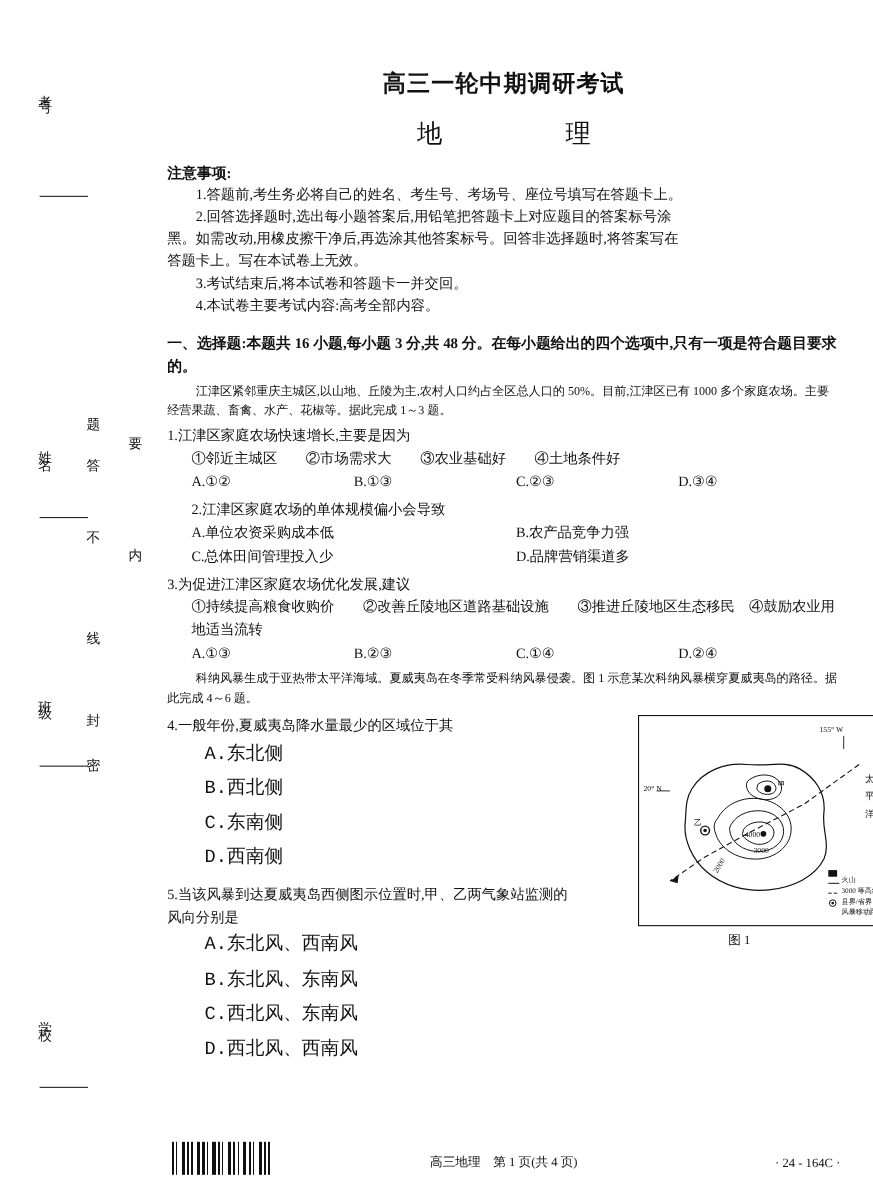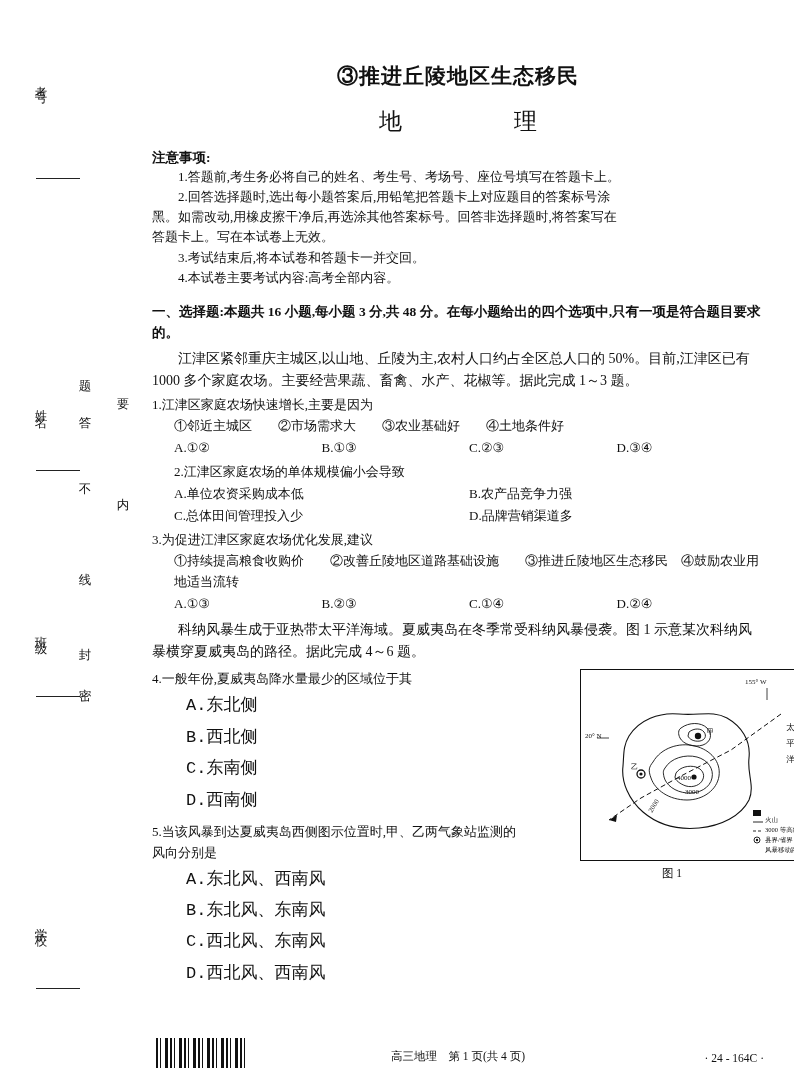--- a/index.html
+++ b/index.html
@@ -76,21 +76,21 @@
     text-indent:26px;
   }
   .notice-item.cont{ text-indent:0; }
   .sec-head{
     font-size:13.5px;
     font-weight:bold;
     margin-top:14px;
     line-height:1.55;
   }
   .para{
-    font-size:14px;
+    font-size:11px;
     line-height:1.6;
     text-indent:26px;
     margin-top:4px;
   }
   .q{
     font-size:13px;
     line-height:1.6;
     margin-top:3px;
   }
   .q-opts{
@@ -217,21 +217,21 @@
     <div class="vtext col2" style="top:545px;">线</div>
     <div class="vtext col2" style="top:620px;">封</div>
     <div class="vtext col2" style="top:660px;">密</div>
 
     <div class="vtext col3" style="top:370px;">要</div>
     <div class="vtext col3" style="top:470px;">内</div>
   </div>
 
   <div class="content">
 
-    <h1 class="title">③推进丘陵地区生态移民</h1>
+    <h1 class="title">高三一轮中期调研考试</h1>
     <h2 class="subject">地　　理</h2>
 
     <div class="notice-head">注意事项:</div>
     <div class="notice-item">1.答题前,考生务必将自己的姓名、考生号、考场号、座位号填写在答题卡上。</div>
     <div class="notice-item">2.回答选择题时,选出每小题答案后,用铅笔把答题卡上对应题目的答案标号涂</div>
     <div class="notice-item cont">黑。如需改动,用橡皮擦干净后,再选涂其他答案标号。回答非选择题时,将答案写在</div>
     <div class="notice-item cont">答题卡上。写在本试卷上无效。</div>
     <div class="notice-item">3.考试结束后,将本试卷和答题卡一并交回。</div>
     <div class="notice-item">4.本试卷主要考试内容:高考全部内容。</div>
 

